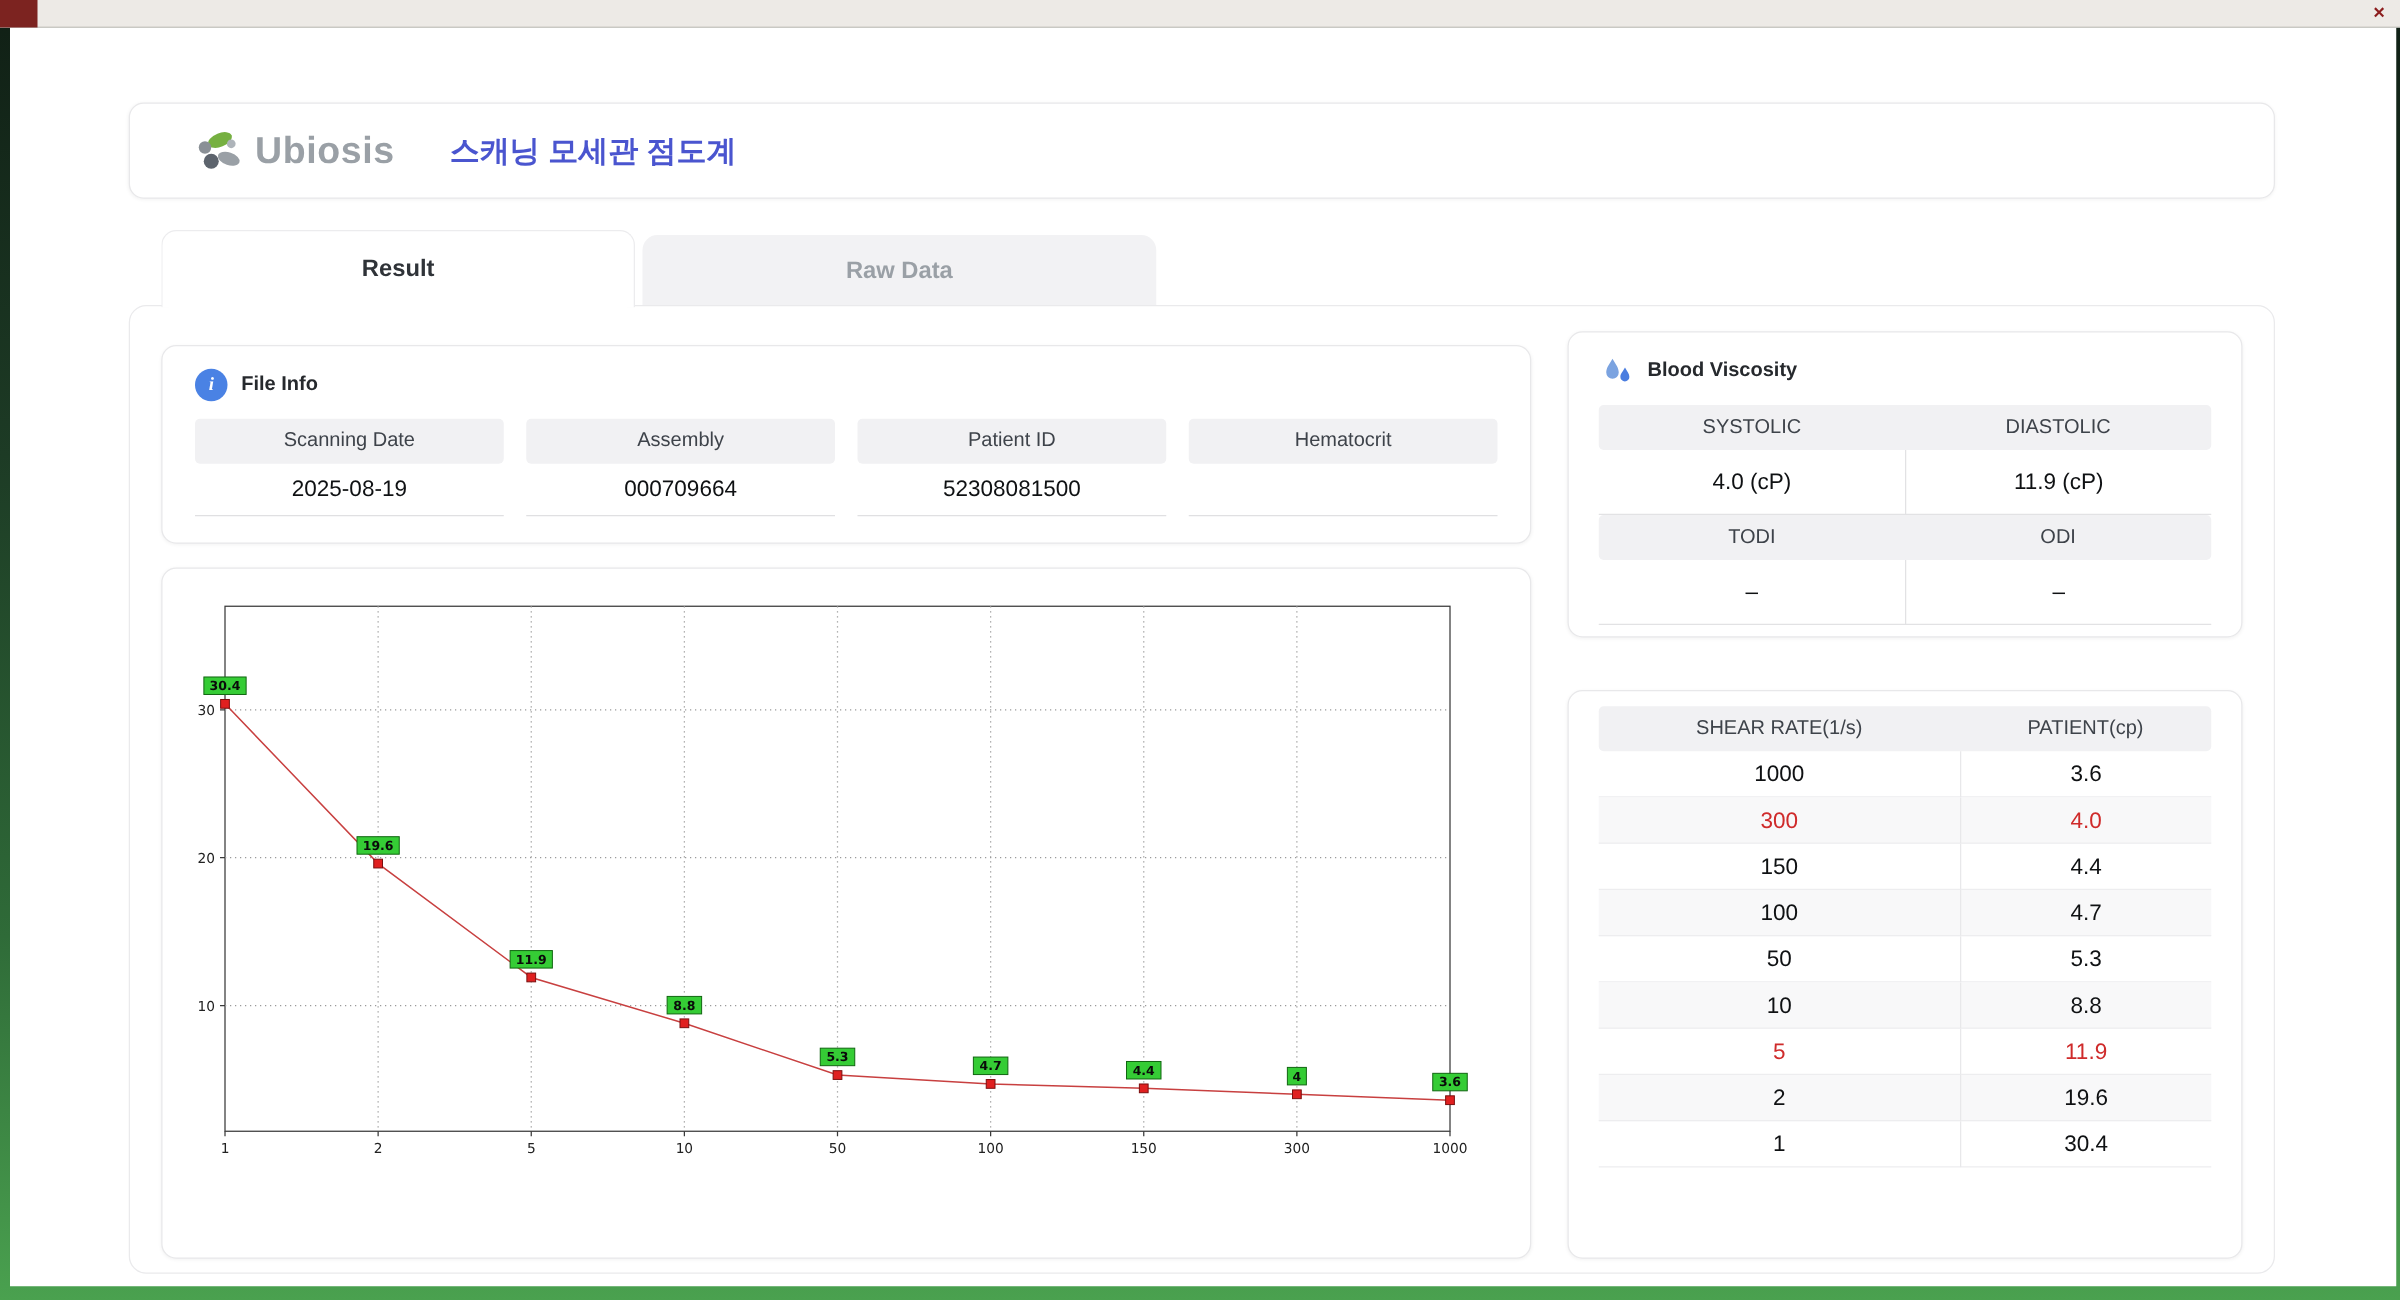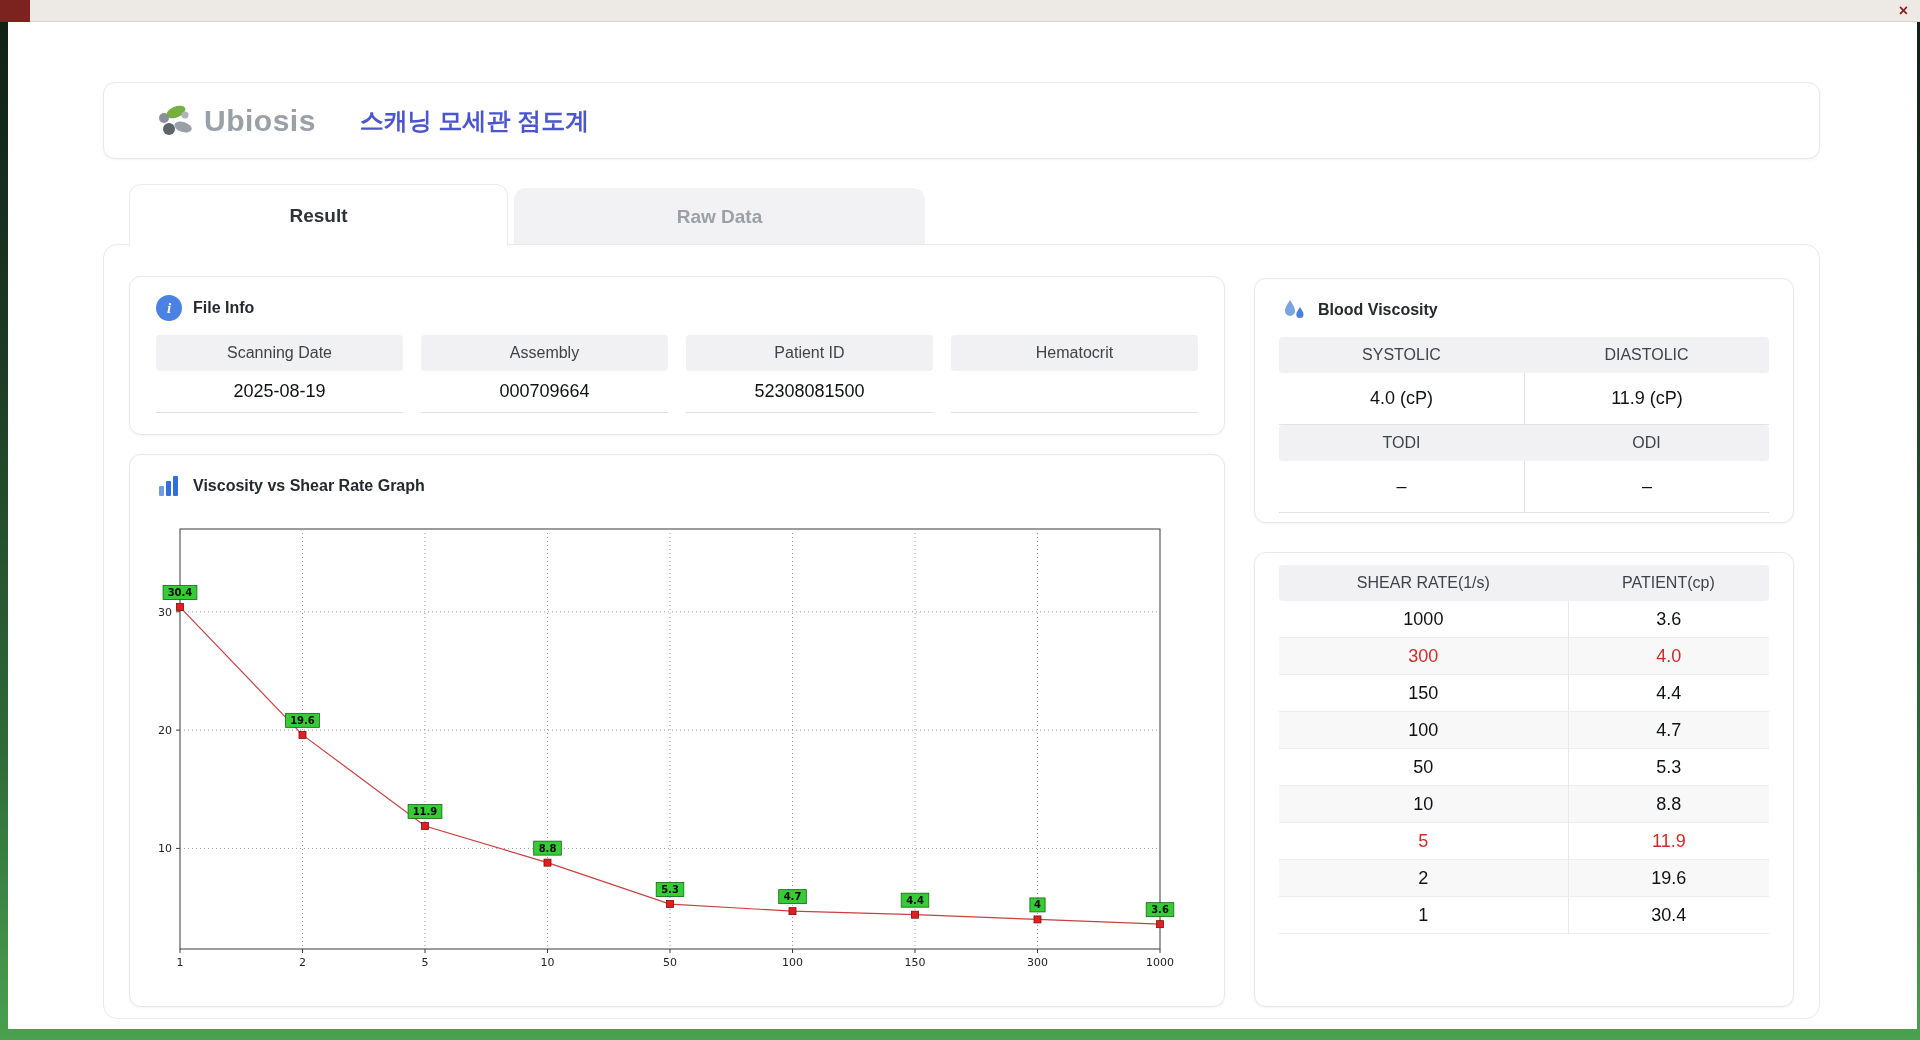--- a/index.html
+++ b/index.html
@@ -42,21 +42,21 @@
   .fields { display:flex; gap:18px; margin:14px 26px 0;justify-content:center; }
   .field { flex:1; }
   .field-label { height:36px; background:#f1f1f3; border-radius:4px; display:flex;
     align-items:center; justify-content:center; font-size:16px; color:#3e434a; }
   .field-value { height:42px; display:flex; align-items:center; justify-content:center;
     font-size:18px; color:#0f1113; border-bottom:1px solid #e0e0e2; }
 
   .graph-card { left:25px; top:209px; width:1096px; height:553px; }
   .chart-wrap { margin:24px 0 0 16px; }
 
-  .bv-card { left:1150px; top:33px; width:540px; height:245px; }
+  .bv-card { left:1150px; top:20px; width:540px; height:245px; }
   .bv-grid { margin:14px 24px 0; display:grid; grid-template-columns:1fr 1fr; }
   .bv-head { height:36px; background:#f1f1f3; display:flex; align-items:center;
     justify-content:center; font-size:16px; color:#3e434a; }
   .bv-head.first { border-radius:4px 0 0 4px; }
   .bv-head.last  { border-radius:0 4px 4px 0; }
   .bv-val { height:52px; display:flex; align-items:center; justify-content:center;
     font-size:18px; color:#0f1113; border-bottom:1px solid #e2e2e4; }
   .bv-val.right { border-left:1px solid #e2e2e4; }
 
   .sv-card { left:1150px; top:307px; width:540px; height:455px; }
@@ -125,28 +125,20 @@
             <div class="field-value">52308081500</div>
           </div>
           <div class="field">
             <div class="field-label">Hematocrit</div>
             <div class="field-value"></div>
           </div>
         </div>
       </section>
 
       <section class="card graph-card">
-        <div class="card-title-row">
-          <svg width="26" height="26" viewBox="0 0 26 26">
-            <rect x="3" y="13" width="5" height="10" rx="1" fill="#6f9be8"></rect>
-            <rect x="10" y="8" width="5" height="15" rx="1" fill="#2f6fe0"></rect>
-            <rect x="17" y="3" width="5" height="20" rx="1" fill="#2f6fe0"></rect>
-          </svg>
-          <span class="card-title">Viscosity vs Shear Rate Graph</span>
-        </div>
         <div class="chart-wrap" id="chart"><svg width="1030" height="452" viewBox="0 0 1030 452" xmlns="http://www.w3.org/2000/svg" font-family="DejaVu Sans, Liberation Sans, sans-serif">
               <rect x="34" y="6" width="980" height="420" fill="#ffffff" stroke="#3a3a3a" stroke-width="1"></rect>
               <line x1="156.5" y1="6" x2="156.5" y2="426" stroke="#9a9a9a" stroke-width="1" stroke-dasharray="1 3"></line>
               <line x1="279" y1="6" x2="279" y2="426" stroke="#9a9a9a" stroke-width="1" stroke-dasharray="1 3"></line>
               <line x1="401.5" y1="6" x2="401.5" y2="426" stroke="#9a9a9a" stroke-width="1" stroke-dasharray="1 3"></line>
               <line x1="524" y1="6" x2="524" y2="426" stroke="#9a9a9a" stroke-width="1" stroke-dasharray="1 3"></line>
               <line x1="646.5" y1="6" x2="646.5" y2="426" stroke="#9a9a9a" stroke-width="1" stroke-dasharray="1 3"></line>
               <line x1="769" y1="6" x2="769" y2="426" stroke="#9a9a9a" stroke-width="1" stroke-dasharray="1 3"></line>
               <line x1="891.5" y1="6" x2="891.5" y2="426" stroke="#9a9a9a" stroke-width="1" stroke-dasharray="1 3"></line>
               <line x1="34" y1="325.4366197183099" x2="1014" y2="325.4366197183099" stroke="#9a9a9a" stroke-width="1" stroke-dasharray="1 3"></line>

